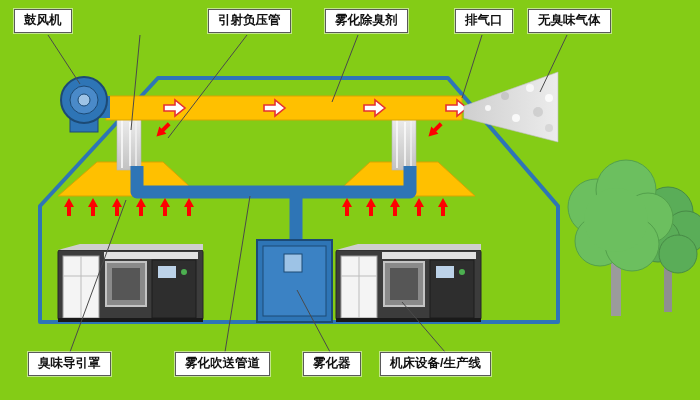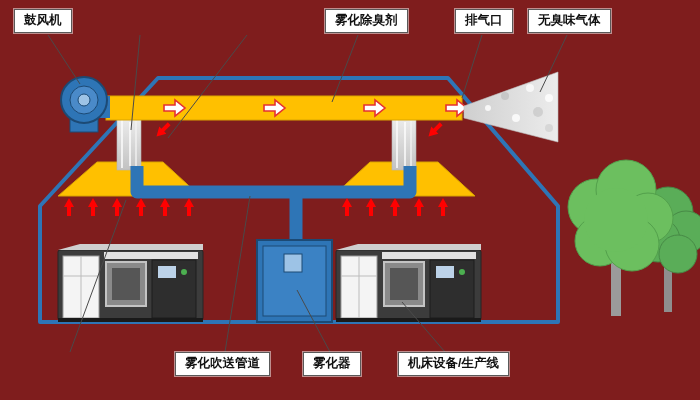--- a/index.html
+++ b/index.html
@@ -1,17 +1,17 @@
 <!DOCTYPE html>
 <html><head>
 <meta charset="utf-8">
 <style>
   html,body{margin:0;padding:0;background:#fff;}
   #stage{
-    position:relative;width:700px;height:400px;background:#7f1d1d;overflow:hidden;
+    position:relative;width:700px;height:400px;background:#84cc16;overflow:hidden;
     font-family:"Liberation Sans","DejaVu Sans",sans-serif;
   }
   #diagram-svg{position:absolute;left:0;top:0;}
   .lbl{
     position:absolute;
     background:#ffffff;
     border:1px solid #595959;
     padding:3px 9px;
     font-size:12.5px;
     font-weight:bold;
@@ -156,21 +156,23 @@
       <line x1="482" y1="35" x2="462" y2="98"></line>
       <line x1="567" y1="35" x2="540" y2="92"></line>
       <line x1="70" y1="352" x2="126" y2="200"></line>
       <line x1="225" y1="352" x2="250" y2="196"></line>
       <line x1="330" y1="352" x2="297" y2="290"></line>
       <line x1="445" y1="352" x2="402" y2="302"></line>
     </g>
   </svg>
 
   <div class="lbl" style="left:14px;top:9px">鼓风机</div>
+  <div class="lbl" style="left:208px;top:9px">引射负压管</div>
   <div class="lbl" style="left:325px;top:9px">雾化除臭剂</div>
   <div class="lbl" style="left:455px;top:9px">排气口</div>
   <div class="lbl" style="left:528px;top:9px">无臭味气体</div>
 
+  <div class="lbl" style="left:28px;top:352px">臭味导引罩</div>
   <div class="lbl" style="left:303px;top:352px">雾化器</div>
   <div class="lbl" style="left:175px;top:352px">雾化吹送管道</div>
-  <div class="lbl" style="left:398px;top:352px">机床设备/生产线</div>
+  <div class="lbl" style="left:380px;top:352px">机床设备/生产线</div>
 
 </div>
 
 </body></html>

